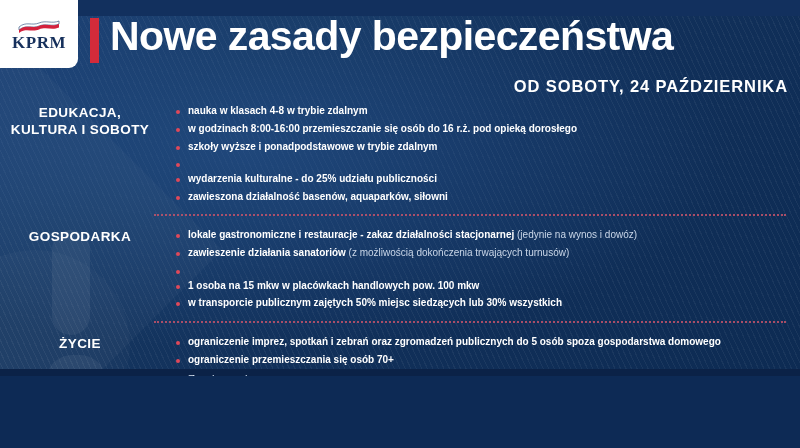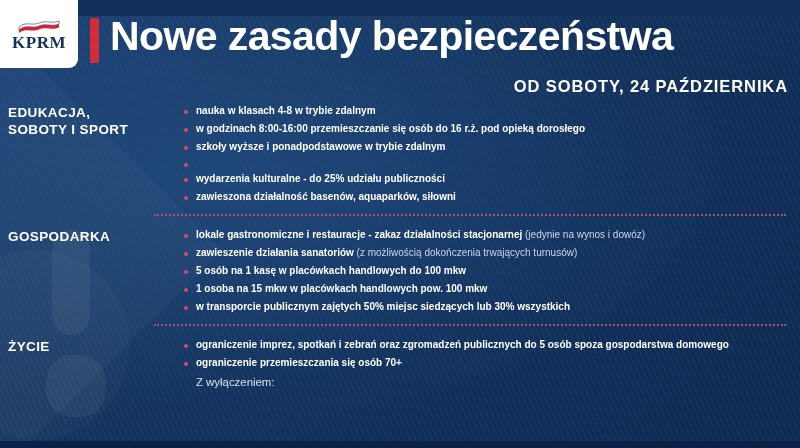--- a/index.html
+++ b/index.html
@@ -3,21 +3,21 @@
 <meta charset="utf-8">
 <style>
   html,body{margin:0;padding:0;}
   body{
     width:800px;height:448px;
     font-family:"Liberation Sans",sans-serif;
     background:#0d2a55;
     overflow:hidden;
   }
   .poster{
-    position:relative;width:800px;height:448px;overflow:hidden;
+    position:relative;width:800px;height:376px;overflow:hidden;
     background:
       linear-gradient(135deg,#1b3f73 0%,#163862 25%,#11305a 55%,#0d2b53 100%);
     text-decoration: underline;
   }
   
   .hatch{
     position:absolute;inset:0;
     background-image:repeating-linear-gradient(
        65deg,
        rgba(255,255,255,0.050) 0px,
@@ -82,24 +82,23 @@
   }
   .subtitle{
     margin-top:14px;text-align:right;width:698px;
     font-size:16.5px;font-weight:700;color:#ffffff;letter-spacing:0.9px;
   }
 
   
   .content{position:absolute;left:0;top:100px;width:800px;}
   .section{display:flex;align-items:flex-start;padding:4px 0 0 0;}
   .sec-label{
-    width:160px;flex:none;text-align:left;padding-right:16px;
+    width:160px;flex:none;text-align:center;padding-right:16px;
     font-size:13.5px;font-weight:700;color:#ffffff;letter-spacing:0.4px;
     line-height:1.28;
-    margin-left:8px;
   }
   .sec-items{flex:1;padding-right:10px;}
   .bullet{
     display:flex;align-items:flex-start;
     font-size:10px;color:#ffffff;line-height:1.33;margin-bottom:4.5px;
   }
   .bullet .dot{
     flex:none;width:4px;height:4px;border-radius:50%;
     background:#e0495a;margin:6px 8px 0 0;
   }
@@ -142,21 +141,21 @@
       <div class="redbar"></div>
       <div class="title">Nowe zasady bezpieczeństwa</div>
     </div>
     <div class="subtitle">OD SOBOTY, 24 PAŹDZIERNIKA</div>
   </div>
 
   <div class="content">
       <div class="section">
         <div class="sec-label">
           <div>EDUKACJA,</div>
-          <div>SOBOTY I SPORT</div>
+          <div>KULTURA I SOBOTY</div>
         </div>
         <div class="sec-items">
           <div class="bullet">
             <span class="dot"></span>
             <span class="txt">nauka w klasach 4-8 w trybie zdalnym</span>
           </div>
           <div class="bullet">
             <span class="dot"></span>
             <span class="txt">w godzinach 8:00-16:00 przemieszczanie się osób do 16 r.ż. pod opieką dorosłego</span>
           </div>
@@ -186,21 +185,20 @@
           <div class="bullet">
             <span class="dot"></span>
             <span class="txt">lokale gastronomiczne i restauracje - zakaz działalności stacjonarnej<span class="note"> (jedynie na wynos i dowóz)</span></span>
           </div>
           <div class="bullet">
             <span class="dot"></span>
             <span class="txt">zawieszenie działania sanatoriów<span class="note"> (z możliwością dokończenia trwających turnusów)</span></span>
           </div>
           <div class="bullet">
             <span class="dot"></span>
-            <span class="txt">5 osób na 1 kasę w placówkach handlowych do 100 mkw</span>
           </div>
           <div class="bullet">
             <span class="dot"></span>
             <span class="txt">1 osoba na 15 mkw w placówkach handlowych pow. 100 mkw</span>
           </div>
           <div class="bullet">
             <span class="dot"></span>
             <span class="txt">w transporcie publicznym zajętych 50% miejsc siedzących lub 30% wszystkich</span>
           </div>
         </div>

